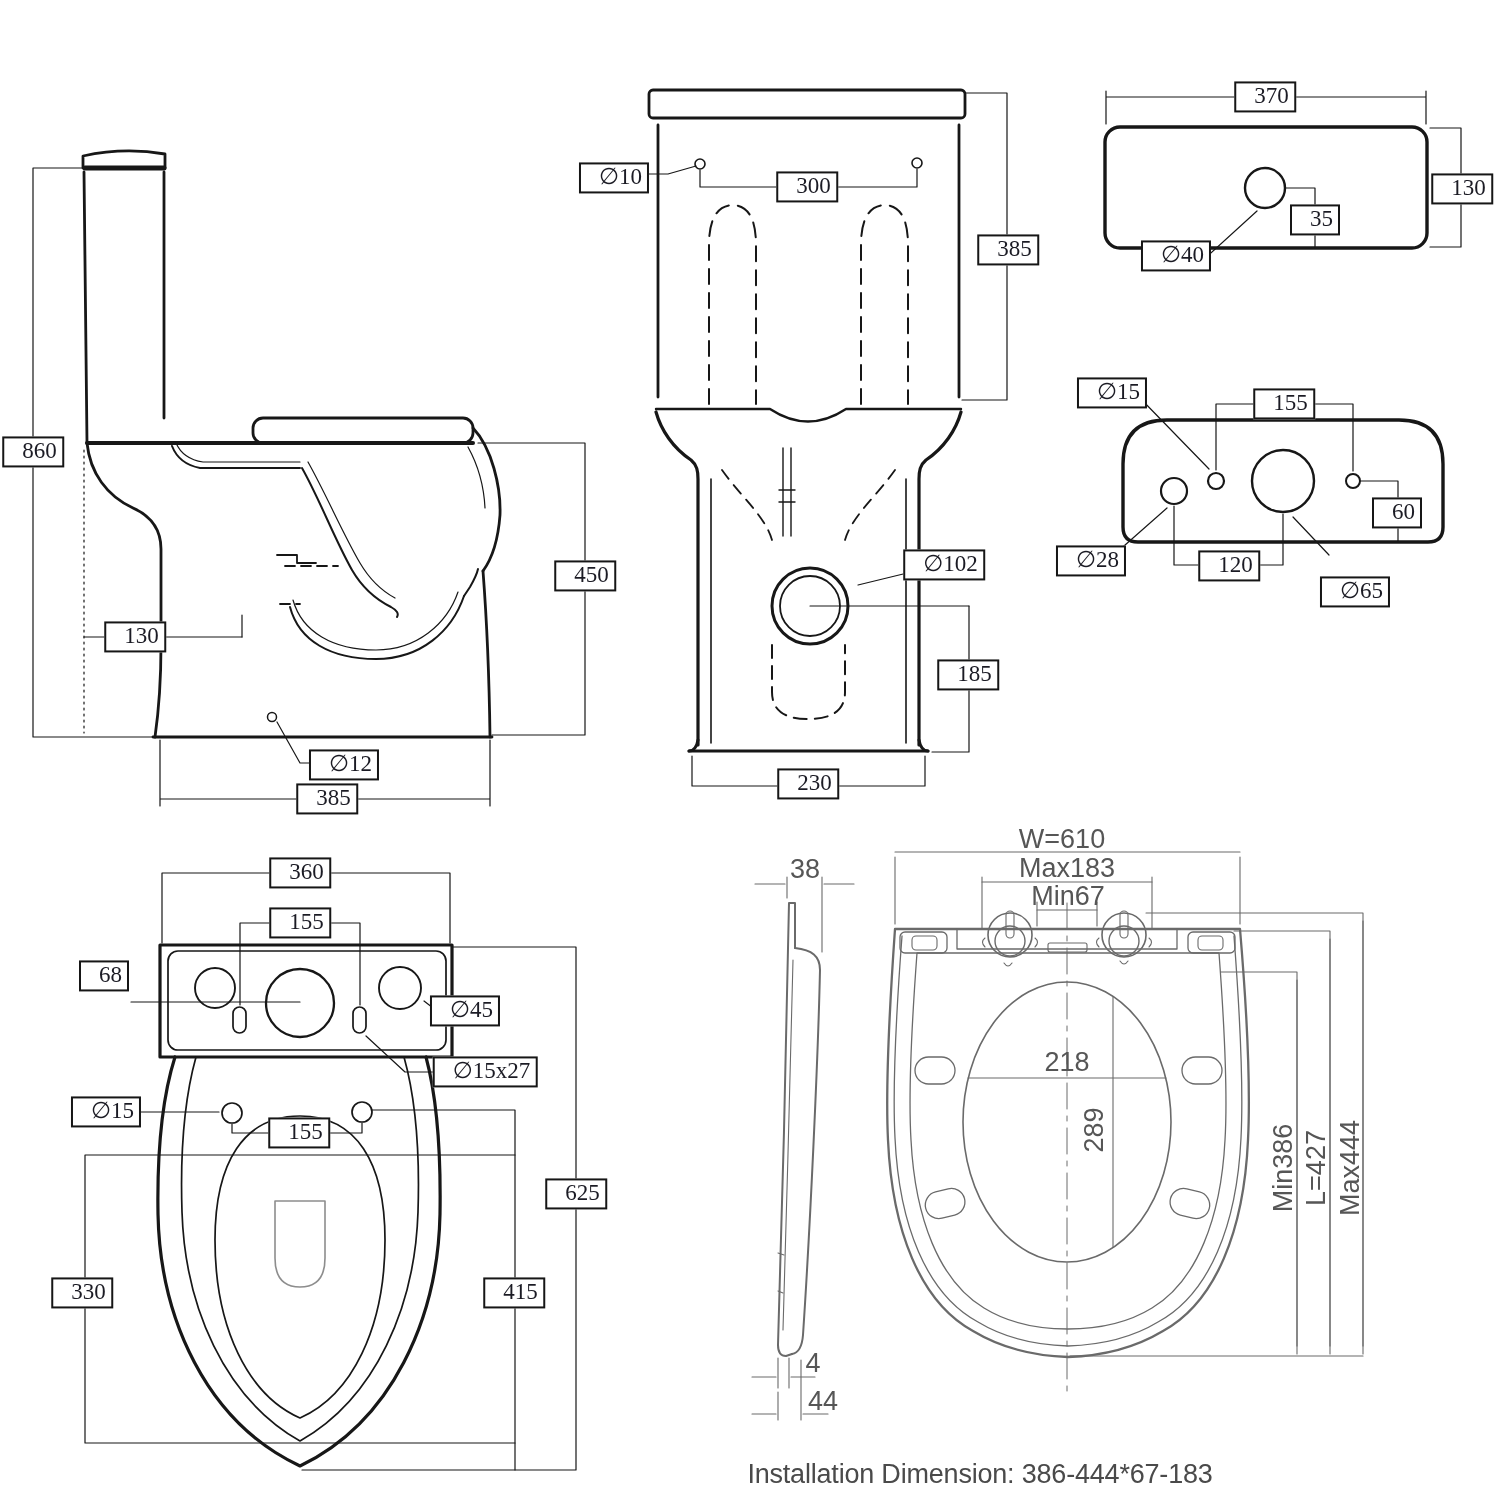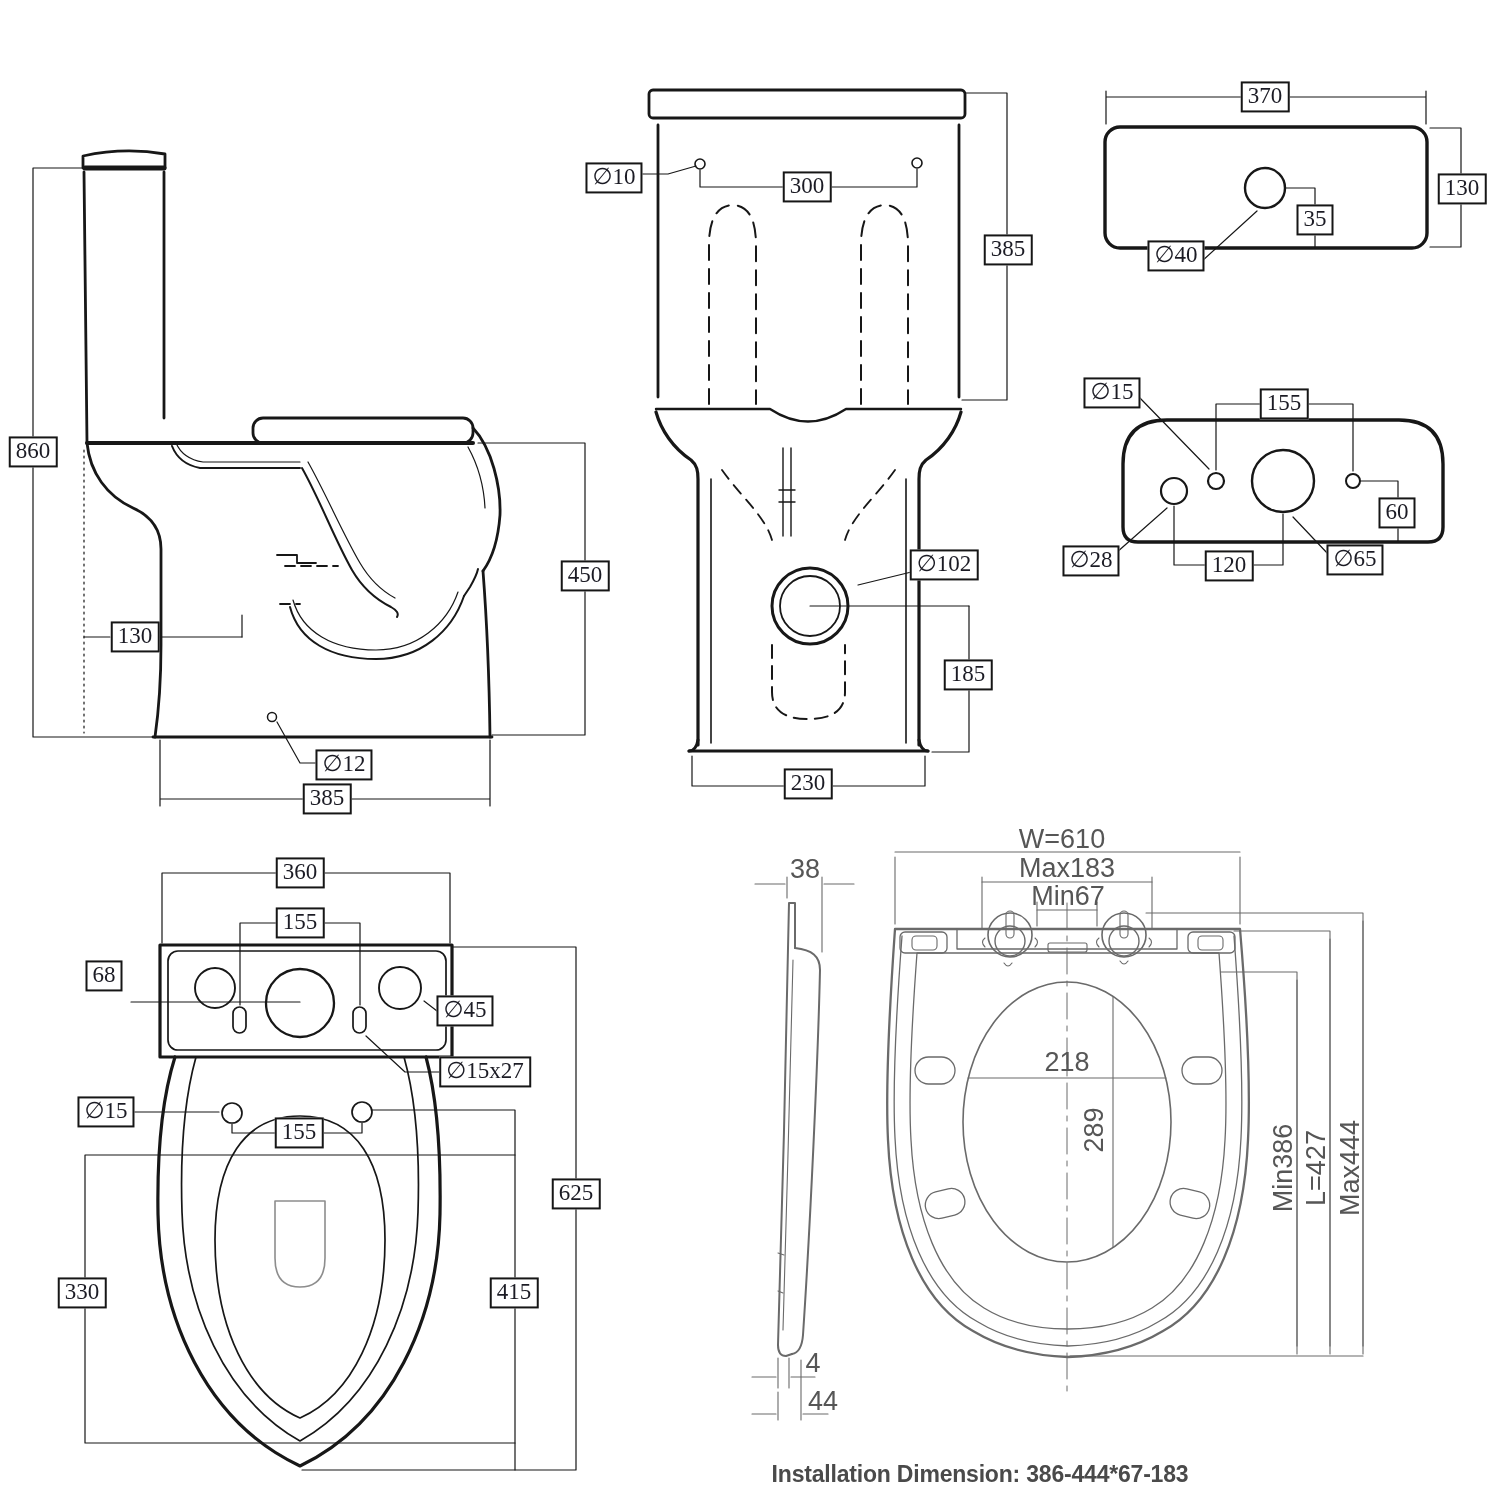--- a/index.html
+++ b/index.html
@@ -2,27 +2,27 @@
 <html><head>
 <meta charset="utf-8">
 <style>
   html,body{margin:0;padding:0;background:#fff;}
   #stage{position:relative;width:1500px;height:1500px;background:#fff;overflow:hidden;
          font-family:"Liberation Sans","DejaVu Sans",sans-serif;}
   #art{position:absolute;left:0;top:0;}
   #art path,#art rect,#art circle,#art ellipse{fill:none;stroke-linecap:round;stroke-linejoin:round;}
   .dim{position:absolute;transform:translate(-50%,-50%);background:#fff;border:2px solid #161616;
        color:#1b1b24;font-family:"Liberation Serif","DejaVu Serif",serif;font-size:23px;
-       line-height:1.05;padding:1px 5px 2px 5px;white-space:nowrap;z-index:3;}
+       line-height:1.05;padding:1px 5px 2px 18px;white-space:nowrap;z-index:3;}
   .sd{position:absolute;transform:translate(-50%,-50%);color:#565656;background:transparent;
       font-family:"Liberation Sans","DejaVu Sans",sans-serif;font-size:27px;line-height:1;
       white-space:nowrap;z-index:3;}
   .sd.rot{transform:translate(-50%,-50%) rotate(-90deg);}
-  .footer{position:absolute;transform:translate(-50%,-50%);color:#4a4a4a;font-size:23px;
-      font-weight:700;letter-spacing:-0.2px;white-space:nowrap;z-index:3;
+  .footer{position:absolute;transform:translate(-50%,-50%);color:#4a4a4a;font-size:27px;
+      font-weight:400;letter-spacing:-0.2px;white-space:nowrap;z-index:3;
       font-family:"Liberation Sans","DejaVu Sans",sans-serif;}
 </style>
 </head>
 <body>
 
 <div id="stage">
 
 <svg id="art" width="1500" height="1500" viewBox="0 0 1500 1500">
   <defs>
     <marker id="mB" viewBox="0 0 12 12" refX="11" refY="6" markerWidth="11" markerHeight="11" orient="auto-start-reverse">
@@ -246,21 +246,21 @@
   <div class="dim" style="left:1265px;top:97px">370</div>
   <div class="dim" style="left:1462px;top:189px">130</div>
   <div class="dim" style="left:1315px;top:220px">35</div>
   <div class="dim" style="left:1176px;top:256px">∅40</div>
 
   <div class="dim" style="left:1112px;top:393px">∅15</div>
   <div class="dim" style="left:1284px;top:404px">155</div>
   <div class="dim" style="left:1397px;top:513px">60</div>
   <div class="dim" style="left:1091px;top:561px">∅28</div>
   <div class="dim" style="left:1229px;top:566px">120</div>
-  <div class="dim" style="left:1355px;top:560px">∅65</div>
+  <div class="dim" style="left:1355px;top:592px">∅65</div>
 
   <div class="dim" style="left:300px;top:873px">360</div>
   <div class="dim" style="left:300px;top:923px">155</div>
   <div class="dim" style="left:104px;top:976px">68</div>
   <div class="dim" style="left:465px;top:1011px">∅45</div>
   <div class="dim" style="left:485px;top:1072px">∅15x27</div>
   <div class="dim" style="left:106px;top:1112px">∅15</div>
   <div class="dim" style="left:299px;top:1133px">155</div>
   <div class="dim" style="left:576px;top:1194px">625</div>
   <div class="dim" style="left:514px;top:1293px">415</div>

